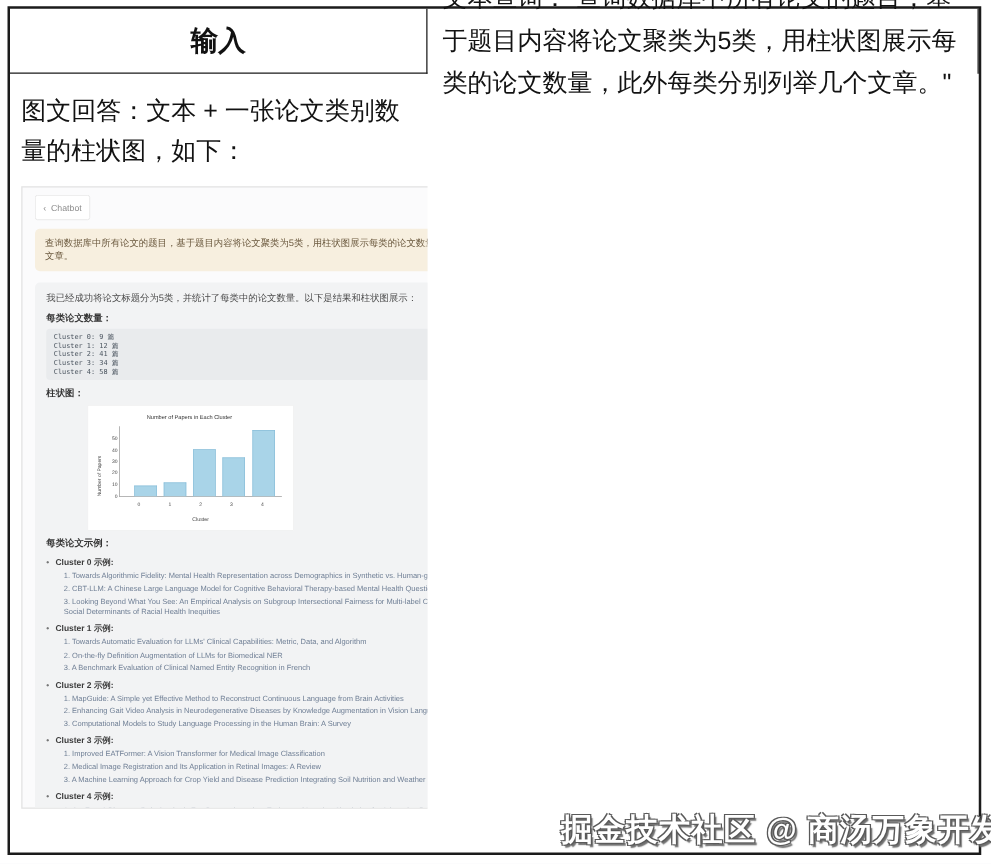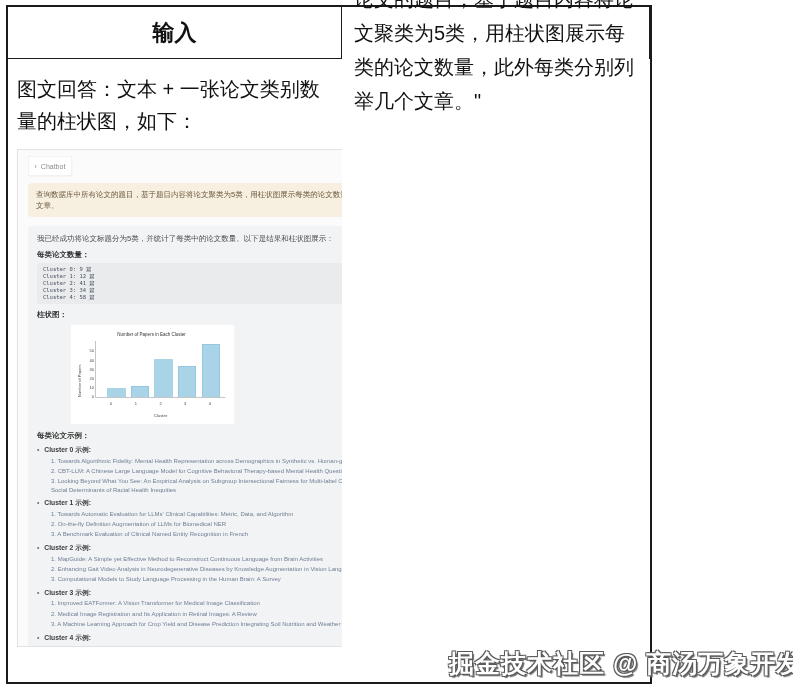--- a/index.html
+++ b/index.html
@@ -2,21 +2,21 @@
 <html><head>
 <meta charset="utf-8">
 <style>
   html,body{margin:0;padding:0;}
   body{
     width:793px;height:691px;position:relative;overflow:hidden;
     background:#fff;font-family:"Liberation Sans",sans-serif;color:#111;
   }
   
   .doc-table{
-    position:absolute;left:6px;top:5px;width:646px;height:679px;
+    position:absolute;left:6px;top:5px;width:779px;height:679px;
     border:2px solid #1b1b1b;box-sizing:border-box;
     display:grid;grid-template-columns:334px 1fr;grid-template-rows:52px 1fr;
   }
   .hcell{
     display:flex;align-items:center;justify-content:center;
     font-size:22px;font-weight:bold;border-bottom:1px solid #1b1b1b;box-sizing:border-box;
   }
   .hcell.left{border-right:1px solid #1b1b1b;}
   .in-cell{
     border-right:1px solid #1b1b1b;box-sizing:border-box;

